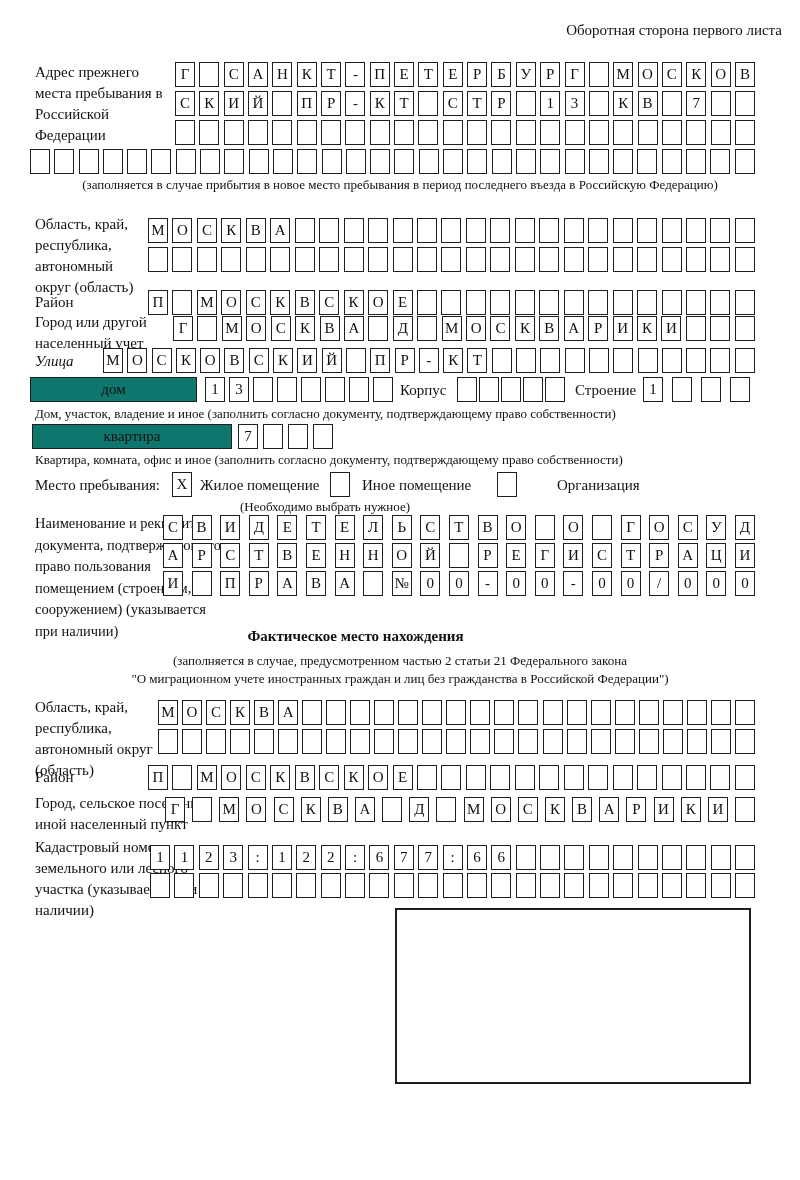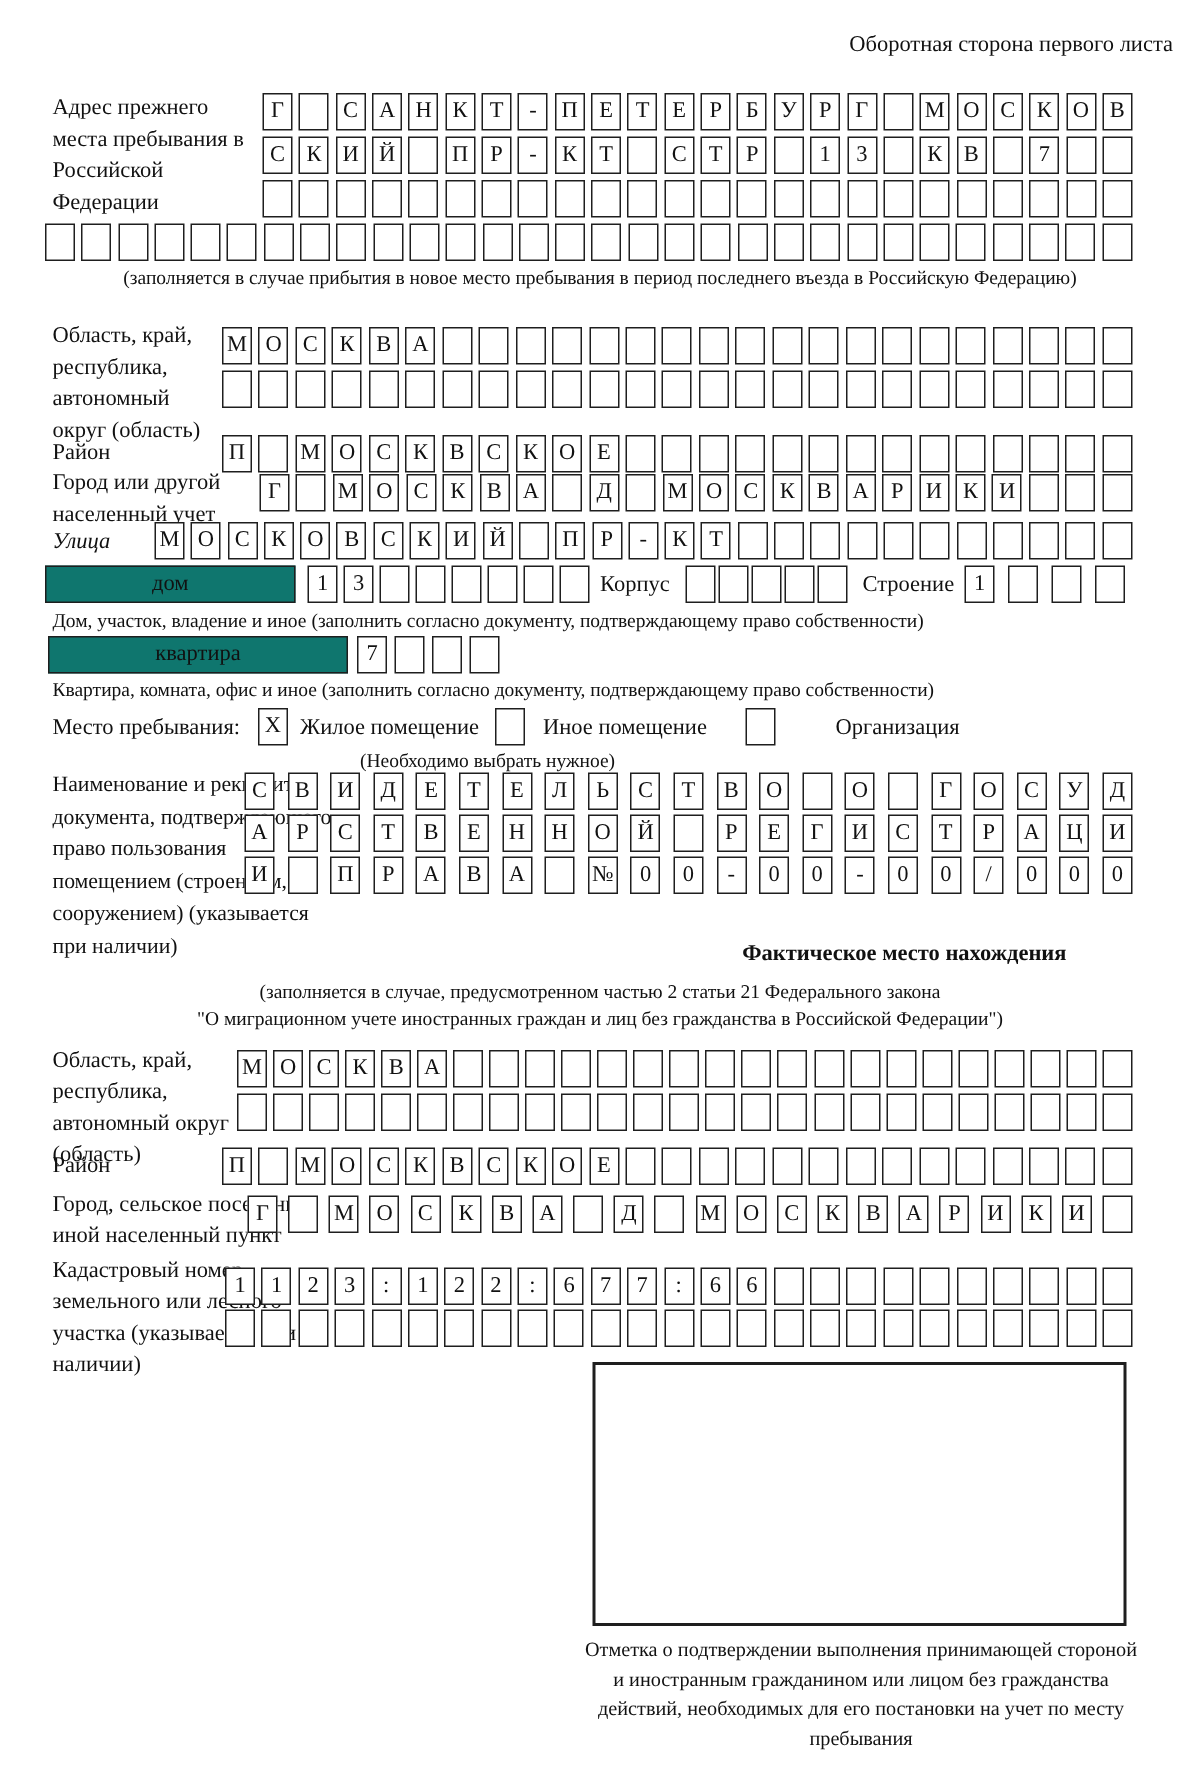--- a/index.html
+++ b/index.html
@@ -398,21 +398,21 @@
       <span class="cb">0</span>
       <span class="cb">-</span>
       <span class="cb">0</span>
       <span class="cb">0</span>
       <span class="cb">/</span>
       <span class="cb">0</span>
       <span class="cb">0</span>
       <span class="cb">0</span>
     </div>
 
-  <div class="abs titleb ctr" style="left:0;top:628px;width:711px;font-size:15px;text-align:right;">Фактическое место нахождения</div>
+  <div class="abs titleb ctr" style="left:0;top:628px;width:711px;font-size:15px;">Фактическое место нахождения</div>
   <div class="abs cap ctr" style="left:0;top:652px;width:800px;">(заполняется в случае, предусмотренном частью 2 статьи 21 Федерального закона</div>
   <div class="abs cap ctr" style="left:0;top:670px;width:800px;">"О миграционном учете иностранных граждан и лиц без гражданства в Российской Федерации")</div>
 
   <div class="abs lbl" style="left:35px;top:697px;width:130px;">Область, край, республика, автономный округ (область)</div>
   <div class="boxrow" style="left:158px;top:700px;width:597px;">
       <span class="cb">М</span>
       <span class="cb">О</span>
       <span class="cb">С</span>
       <span class="cb">К</span>
       <span class="cb">В</span>
@@ -570,15 +570,14 @@
       <span class="cb"></span>
       <span class="cb"></span>
       <span class="cb"></span>
       <span class="cb"></span>
       <span class="cb"></span>
       <span class="cb"></span>
       <span class="cb"></span>
     </div>
 
   <div class="abs" style="left:395px;top:908px;width:356px;height:176px;border:2px solid #1e1e1e;box-sizing:border-box;background:#fff;"></div>
-  <div class="abs ctr" style="left:388px;top:1090px;width:372px;font-size:13.5px;line-height:19.5px;">Отметка о подтверждении выполнения принимающей стороной и иностранным гражданином или лицом без гражданства действий, необходимых для его постановки на учет по месту пребывания</div>
 
 </div>
 
 </body></html>

